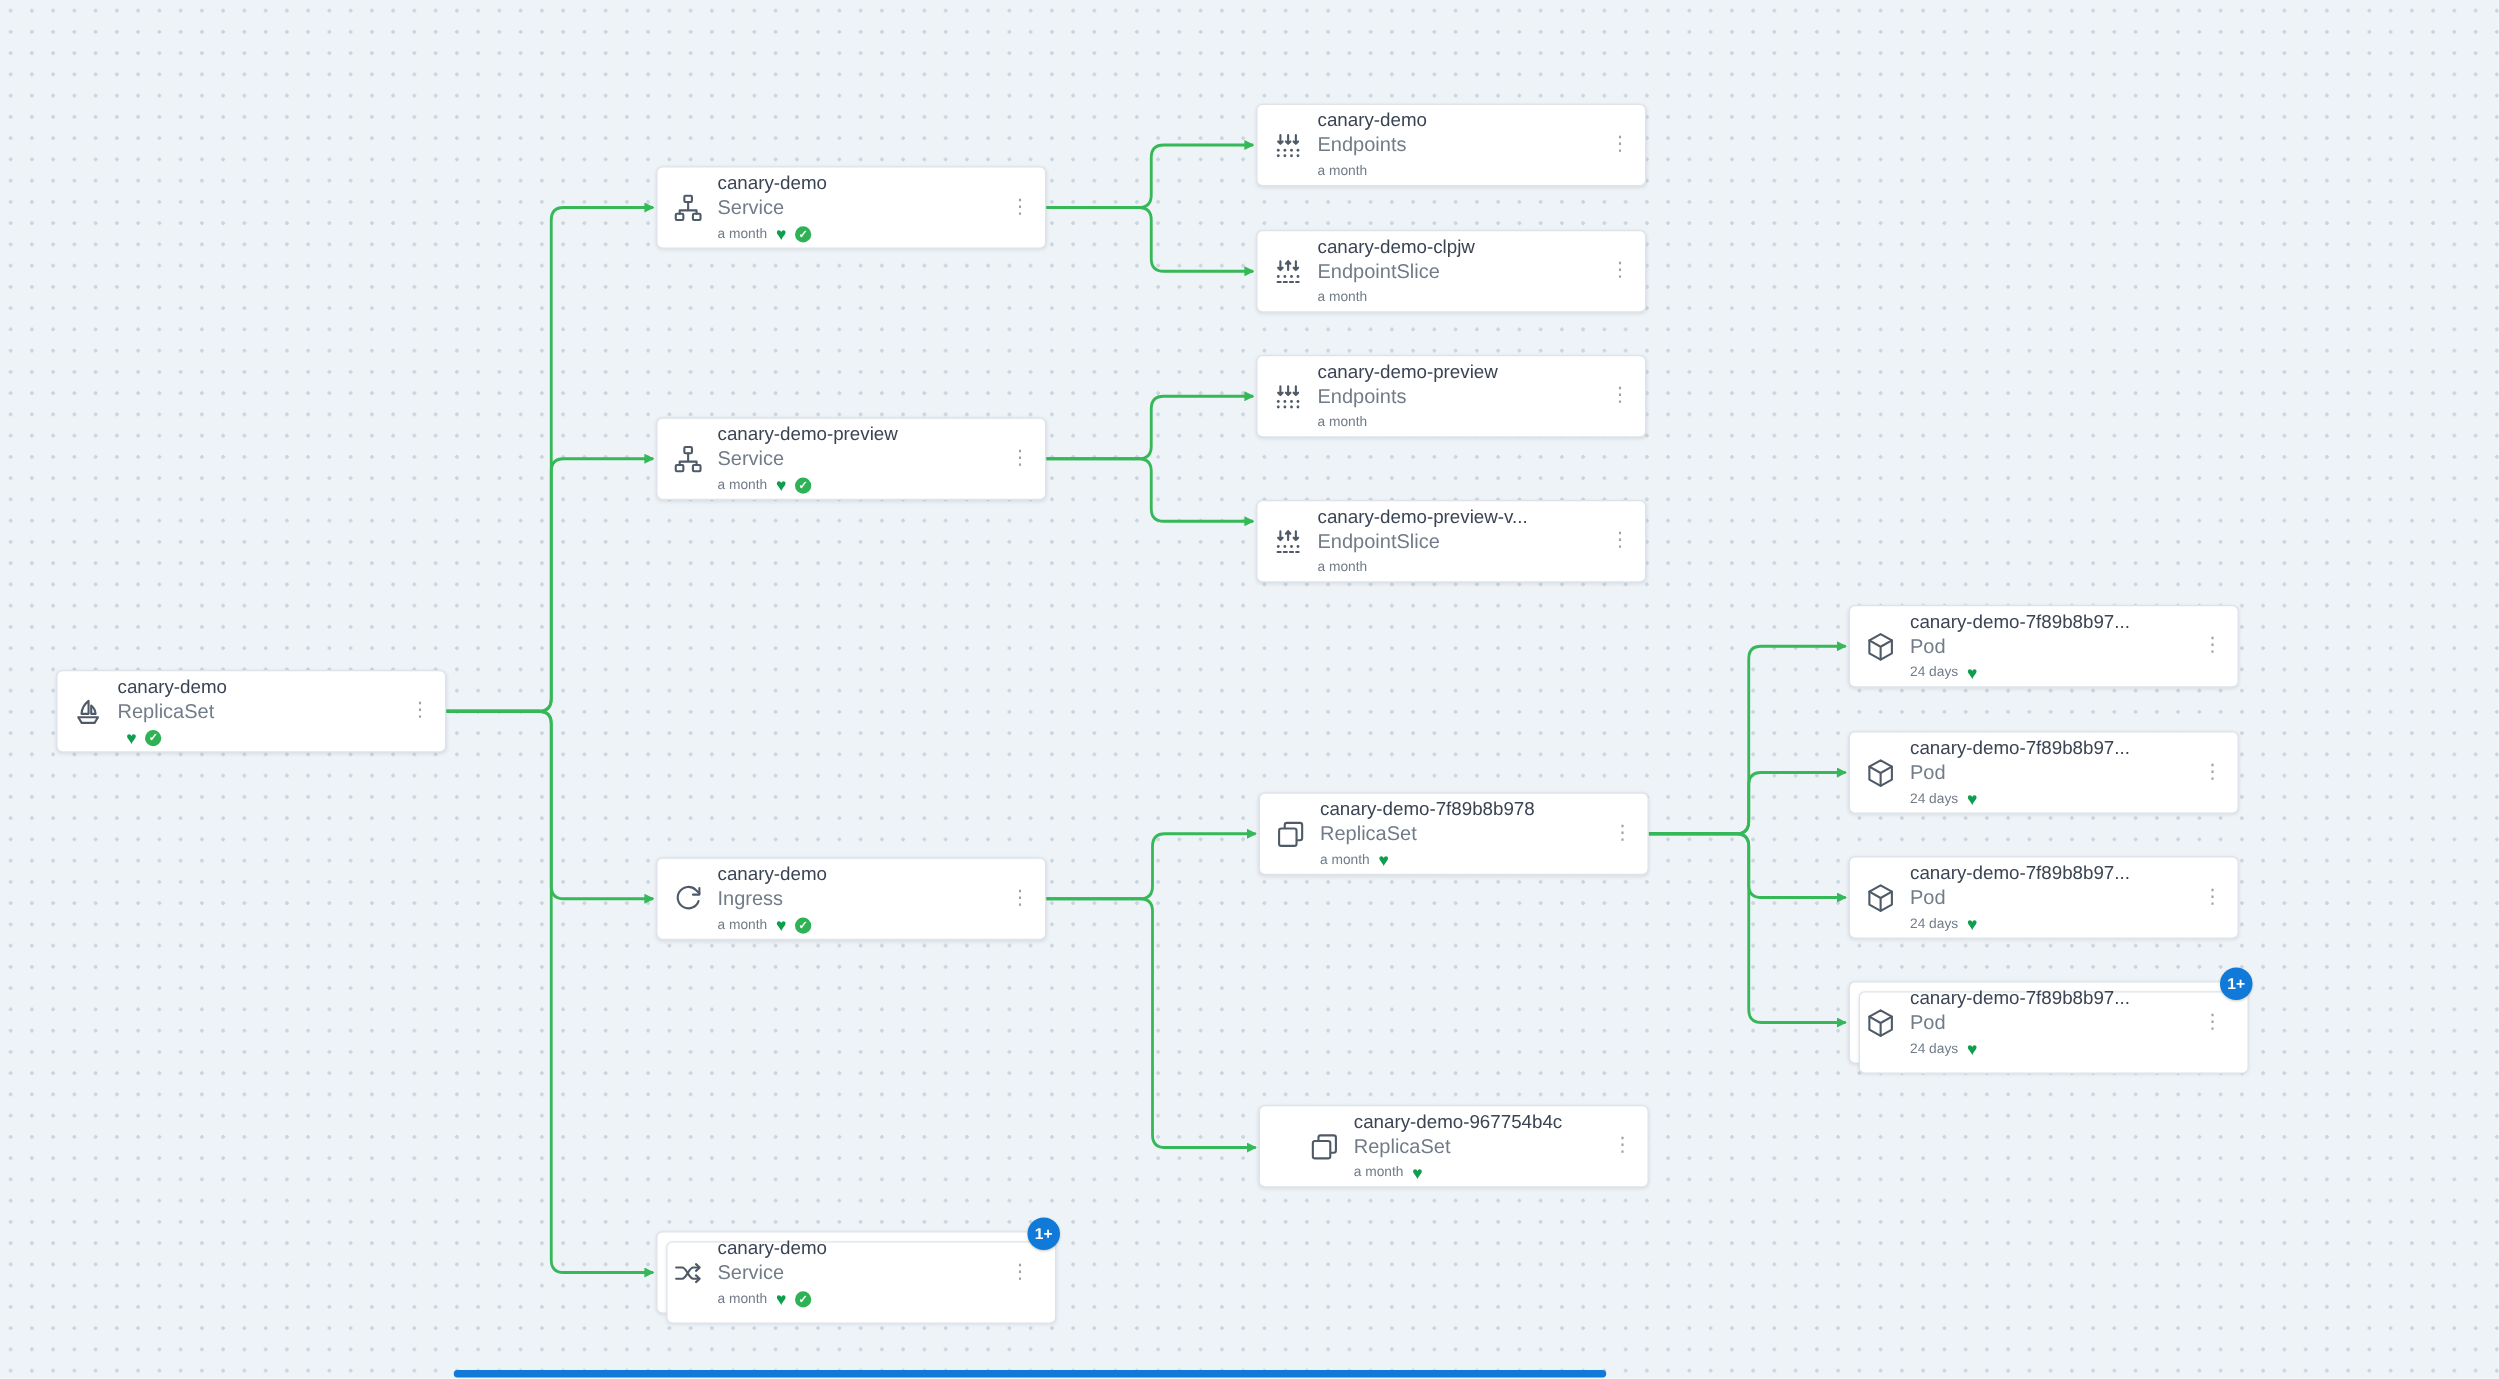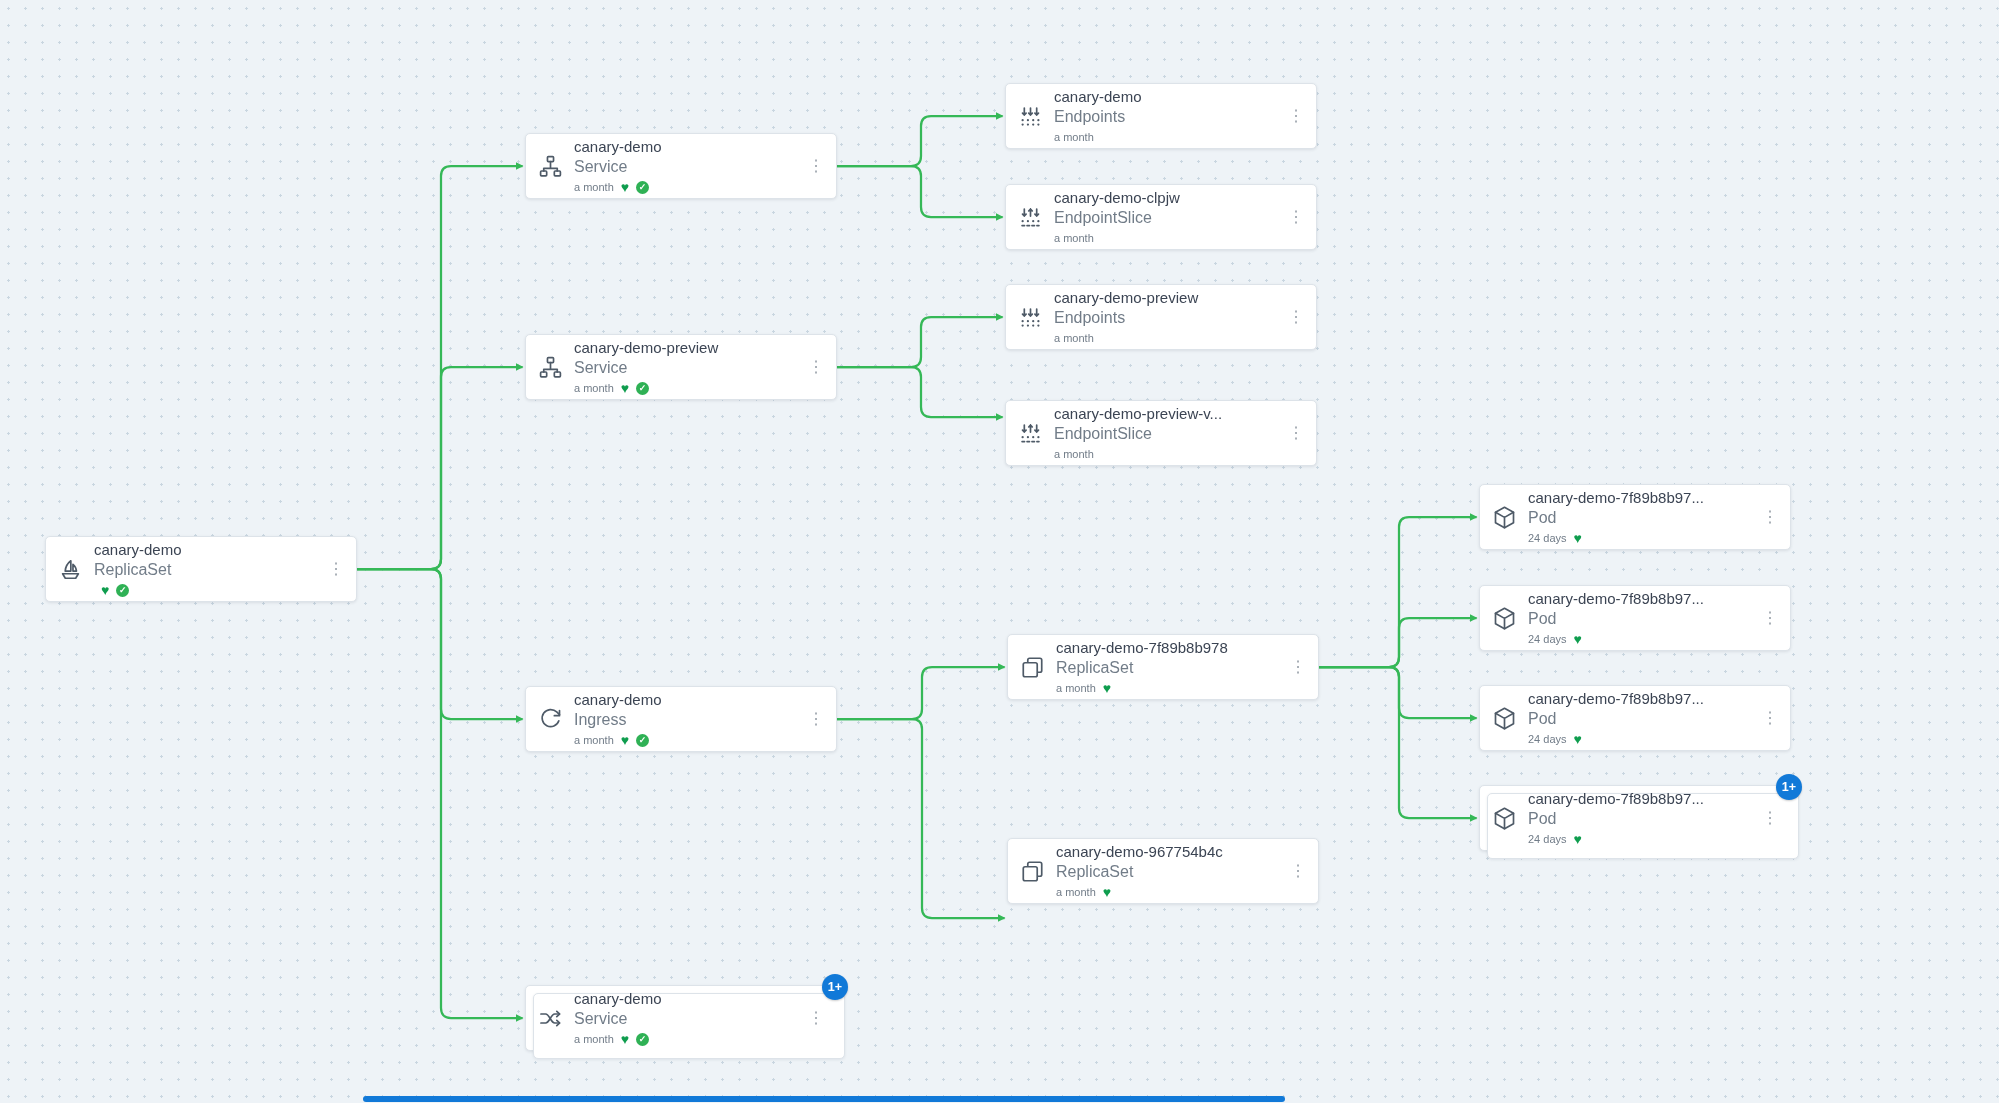--- a/index.html
+++ b/index.html
@@ -295,21 +295,21 @@
         <span class="node-text">
           <div class="res-name">canary-demo-7f89b8b978</div>
           <div class="res-kind">ReplicaSet</div>
           <div class="res-meta">
             <span class="res-age">a month</span>
             <span class="heart" style="color:#0f9d4e">♥</span>
           </div>
         </span>
         <span class="menu-btn">⋮</span>
       </div>
-      <div class="node" style="left: 1007px; top: 838px;">
+      <div class="node" style="left: 1007px; top: 884px; padding-left: 27px;">
         <span class="icon-box">
           <svg viewBox="0 0 24 24" fill="none" stroke="#4e5a67" stroke-width="1.5" stroke-linecap="round" stroke-linejoin="round">
             <rect x="7.8" y="3.8" width="12.4" height="12.4" rx="1.6"></rect>
             <rect x="3.8" y="7.8" width="12.4" height="12.4" rx="1.6" fill="#fff"></rect>
           </svg>
         </span>
         <span class="node-text">
           <div class="res-name">canary-demo-967754b4c</div>
           <div class="res-kind">ReplicaSet</div>
           <div class="res-meta">

